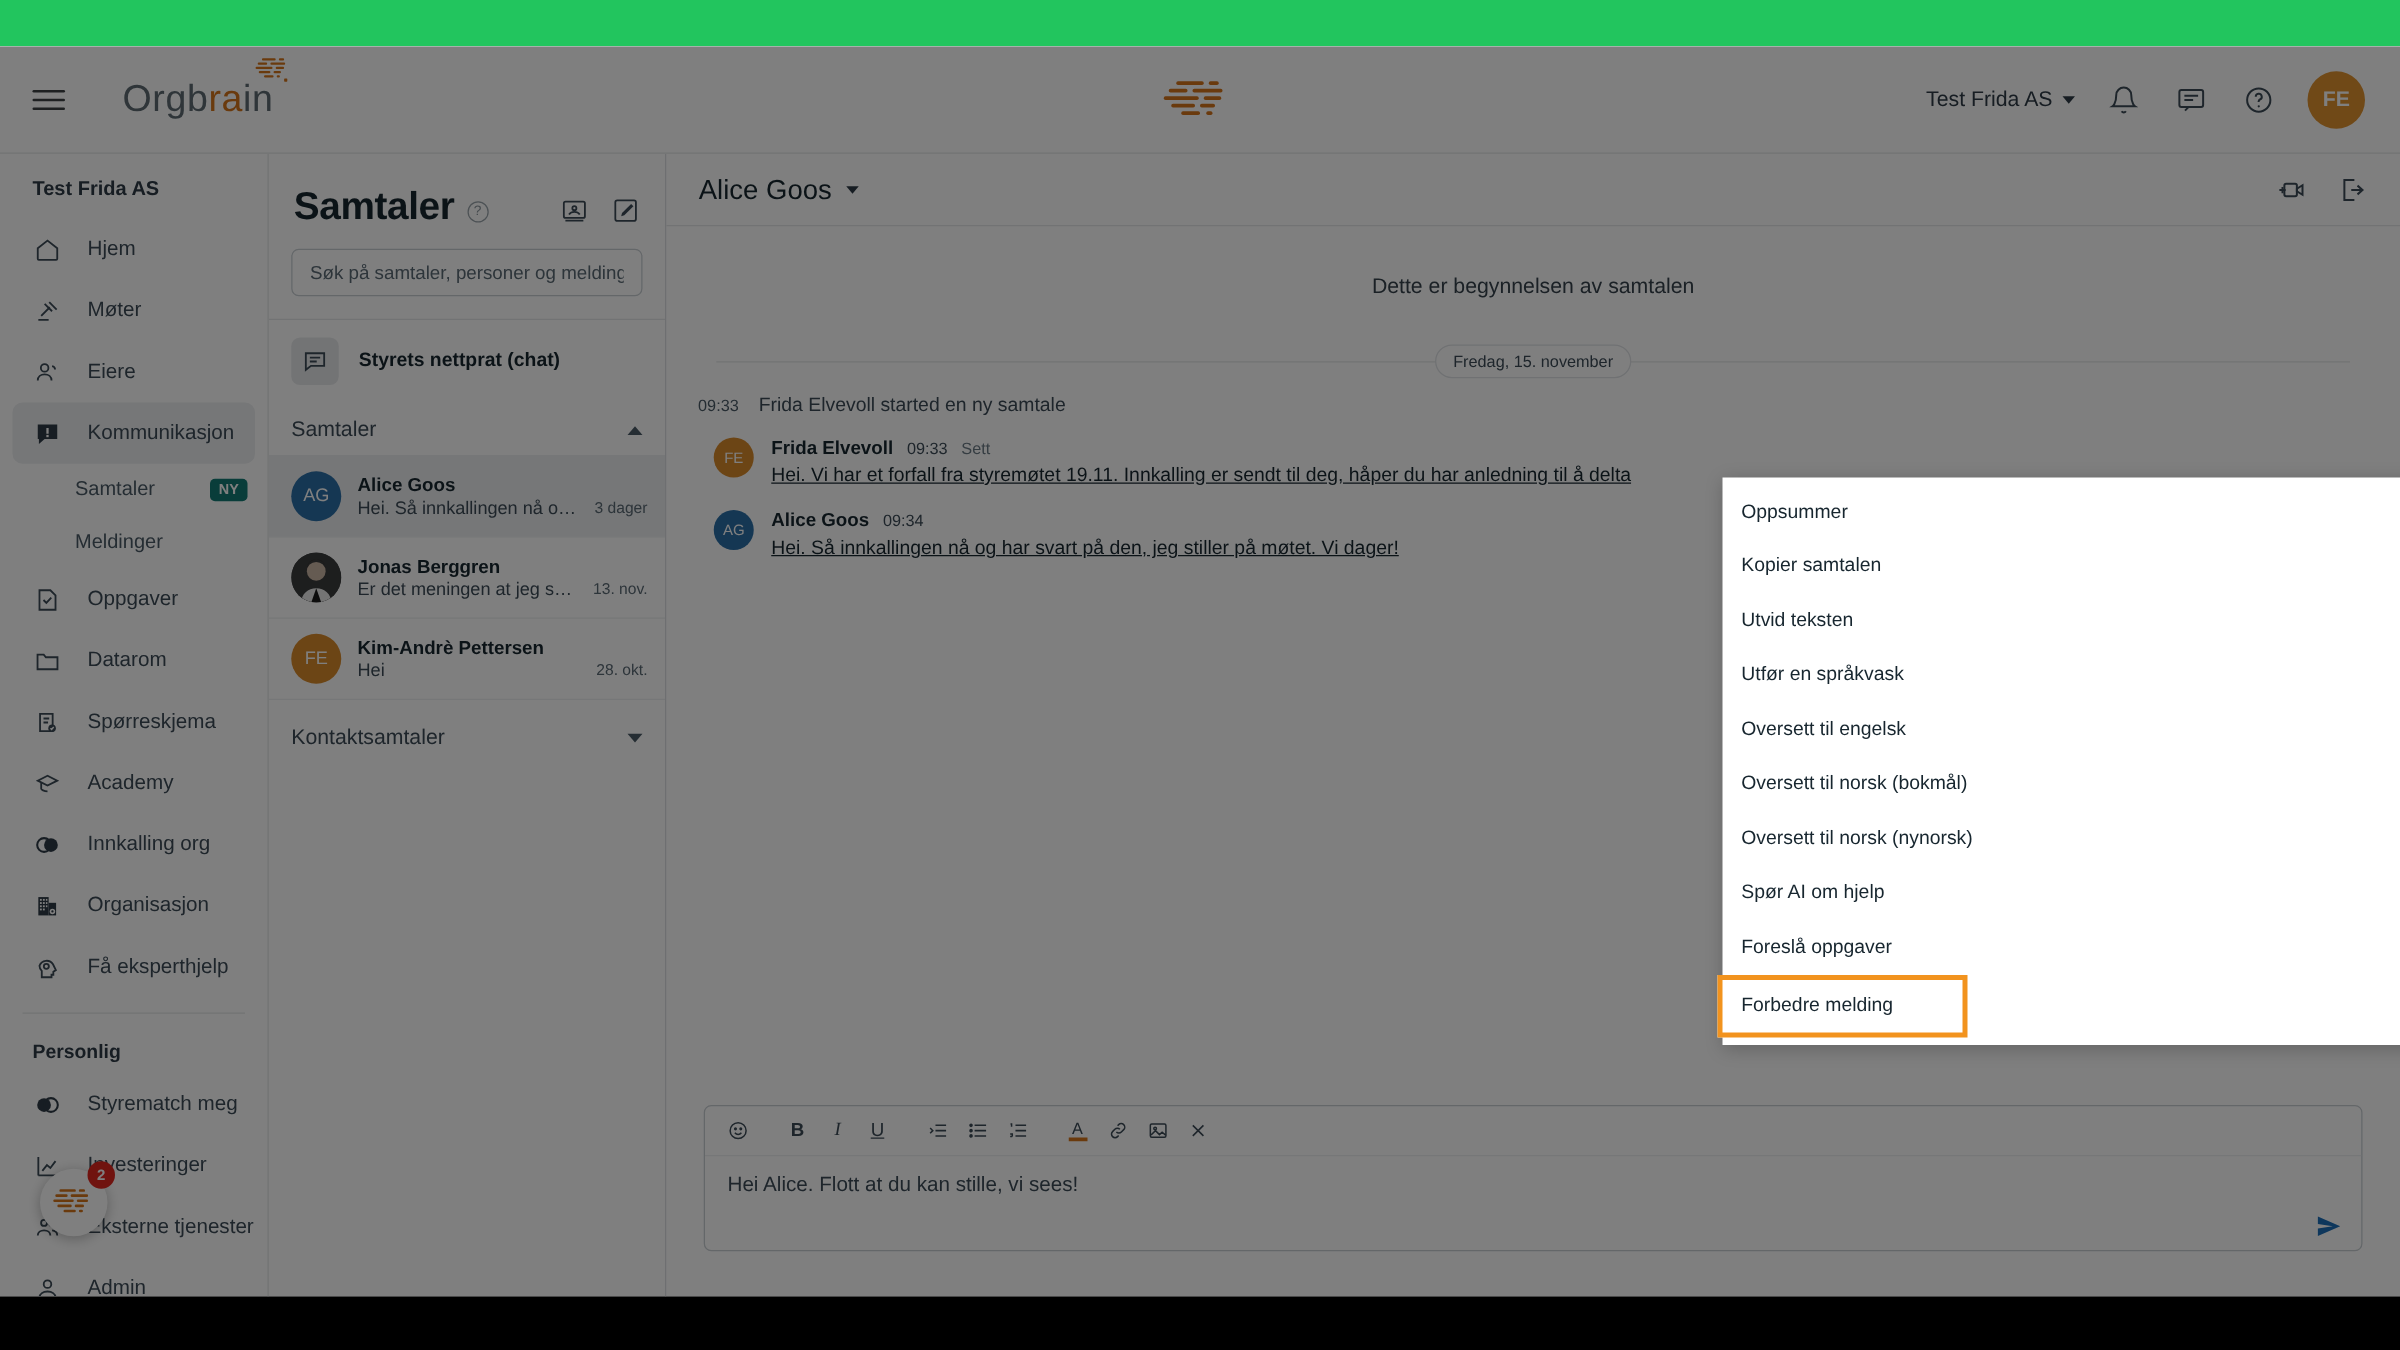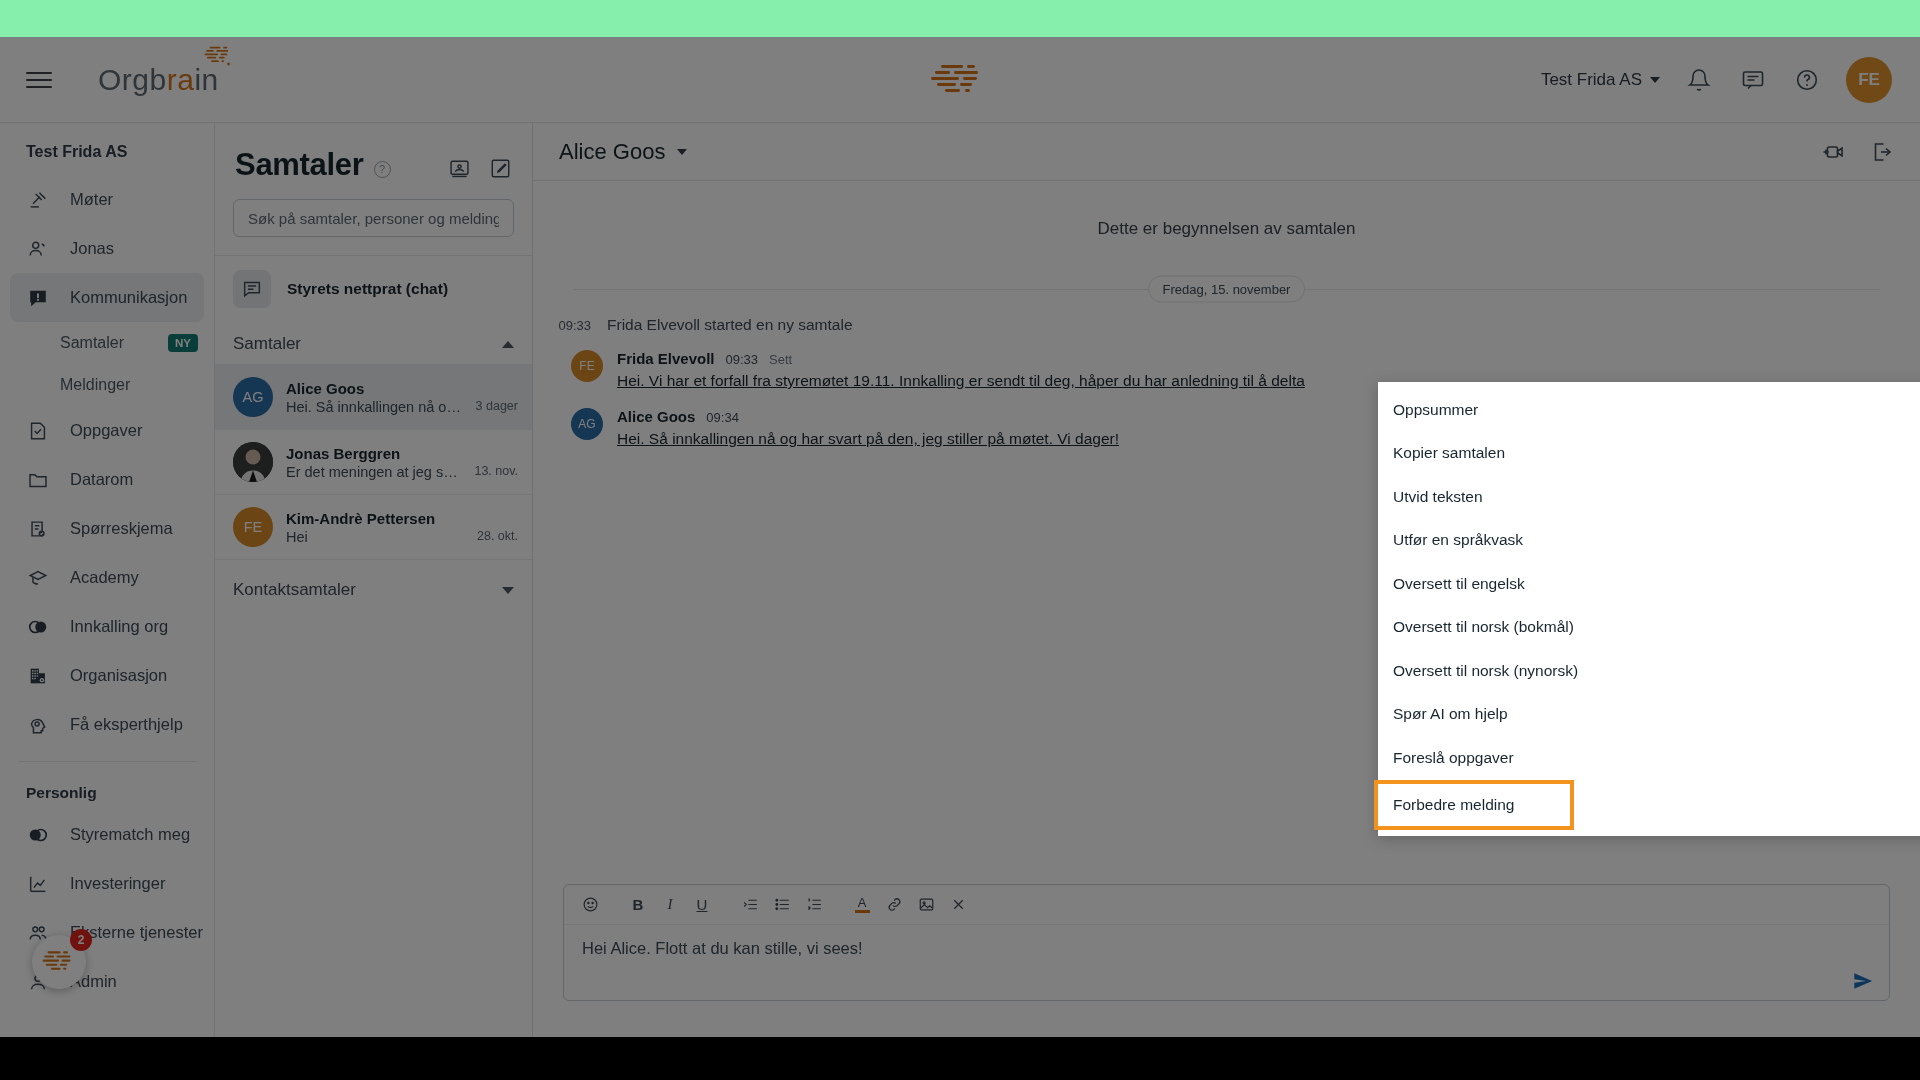--- a/index.html
+++ b/index.html
@@ -1,19 +1,19 @@
 <!DOCTYPE html>
 <html><head>
 <meta charset="utf-8">
 <style>
   * { margin:0; padding:0; box-sizing:border-box; }
   html,body { width:1920px; height:1080px; overflow:hidden; background:#000; }
   body { font-family:"Liberation Sans", sans-serif; }
 
-  #root { position:relative; width:1920px; height:826px; background:#86efac; }
+  #root { position:relative; width:1920px; height:826px; background:#22c55e; }
 
   
   #app {
     position:absolute; left:0; top:37px; width:1920px; height:1000px;
     background:#ffffff; overflow:hidden;
   }
 
   
   #dim {
     position:absolute; inset:0; background:rgba(0,0,0,0.5); z-index:50;
@@ -259,20 +259,28 @@
       </div>
       <div class="avatar-top">
         <span>FE</span>
       </div>
     </div>
   </div>
 
   <div class="sidebar">
     <div class="org-name">Test Frida AS</div>
 
+    <div class="nav-item">
+      <span class="nav-ic">
+        <svg width="22" height="22" viewBox="0 0 24 24" fill="none" stroke="#3c4b57" stroke-width="1.6">
+          <path d="M3.5 10.5 12 3.8l8.5 6.7v9.2a.9.9 0 0 1-.9.9H4.4a.9.9 0 0 1-.9-.9z"></path>
+        </svg>
+      </span>
+      <span>Hjem</span>
+    </div>
 
     <div class="nav-item">
       <span class="nav-ic">
         <svg width="22" height="22" viewBox="0 0 24 24" fill="none" stroke="#3c4b57" stroke-width="1.6">
           <path d="M4 19.5h9"></path>
               <path d="M6.5 16 14 8.5"></path>
               <path d="M9.5 5.5 16 12"></path>
               <path d="M13.5 4 20 10.5"></path>
         </svg>
       </span>
@@ -280,21 +288,21 @@
     </div>
 
     <div class="nav-item">
       <span class="nav-ic">
         <svg width="22" height="22" viewBox="0 0 24 24" fill="none" stroke="#3c4b57" stroke-width="1.6">
           <circle cx="9.5" cy="8" r="3.3"></circle>
           <path d="M3.5 19c0-3.3 2.7-5.3 6-5.3s6 2 6 5.3"></path>
           <path d="M16 6.5c1.6.3 2.6 1.4 2.6 2.9"></path>
         </svg>
       </span>
-      <span>Jonas</span>
+      <span>Eiere</span>
     </div>
 
     <div class="nav-item active">
       <span class="nav-ic">
         <svg width="22" height="22" viewBox="0 0 24 24">
           <path d="M3.5 4h17v12.5h-11L4.5 21v-4.5h-1z" fill="#2e3b46"></path>
           <rect x="11" y="7" width="2" height="5" fill="#fff"></rect>
           <rect x="11" y="13" width="2" height="2" fill="#fff"></rect>
         </svg>
       </span>

